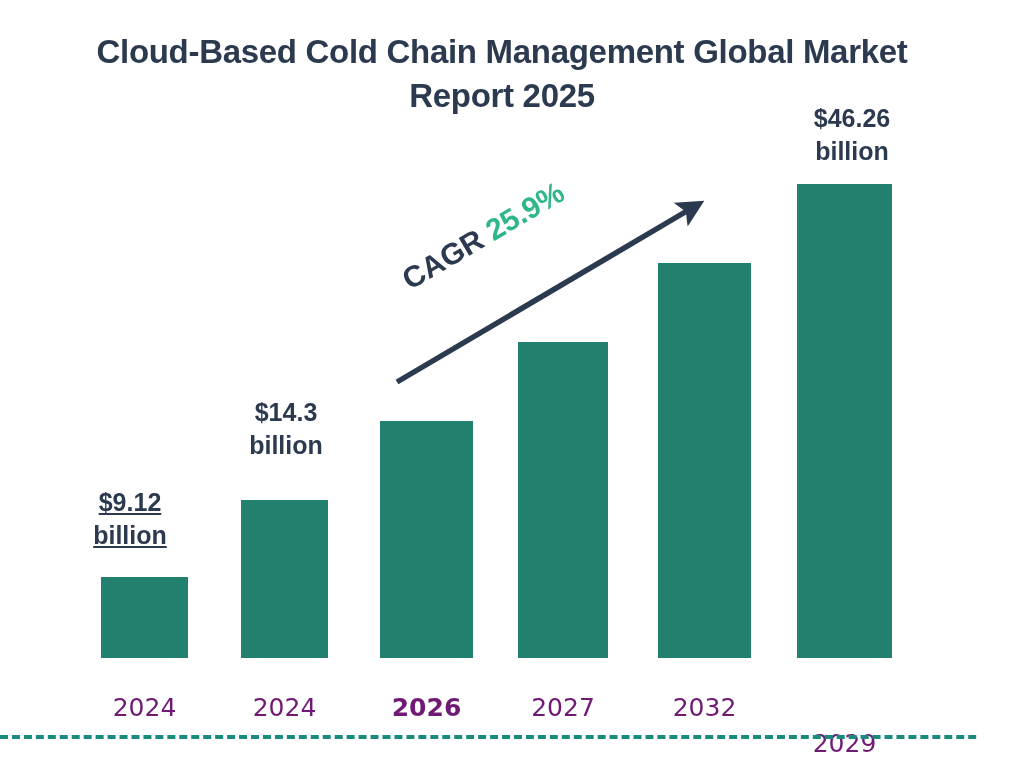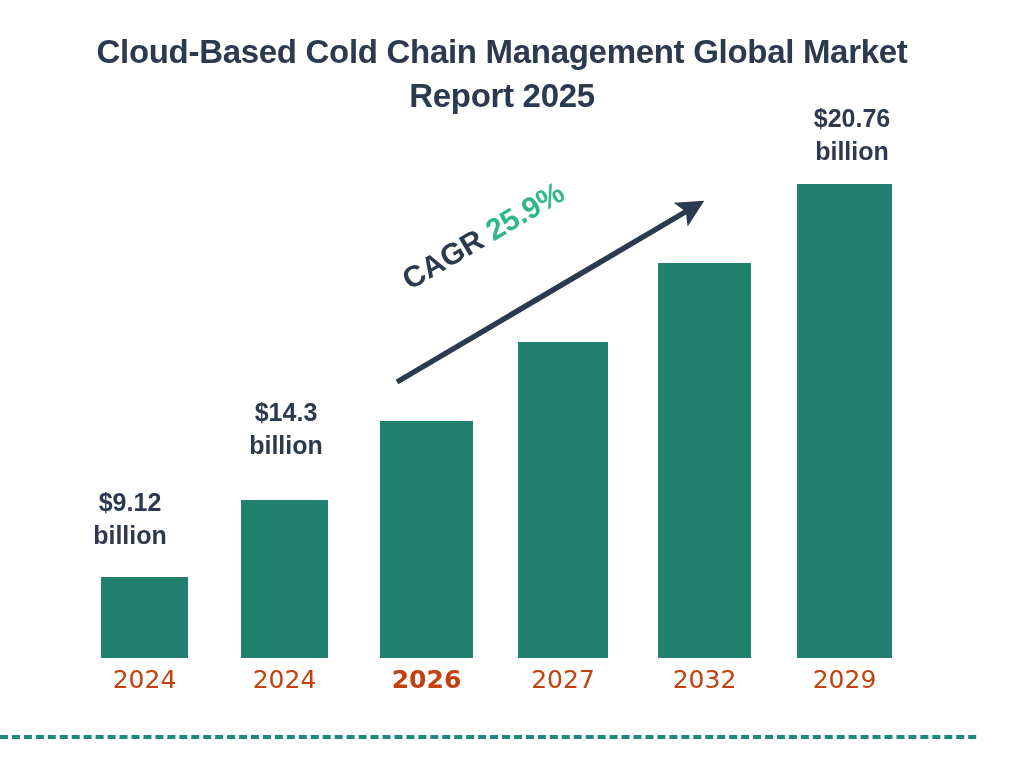--- a/index.html
+++ b/index.html
@@ -60,21 +60,21 @@
   
   .value-label {
     position: absolute;
     font-size: 25px;
     line-height: 33px;
     font-weight: bold;
     color: #2b3a4f;
     text-align: center;
     white-space: pre-line;
   }
-  #value-2024 { left: 68px;  top: 486px; width: 124px; }
+  #value-2024 { left: 68px;  top: 486px; width: 124px; text-decoration: underline; }
   #value-2025 { left: 224px; top: 396px; width: 124px; }
   #value-2029 { left: 790px; top: 102px; width: 124px; }
 
   
   #cagr-arrow {
     position: absolute;
     left: 380px;
     top: 185px;
     width: 340px;
     height: 215px;
@@ -88,25 +88,25 @@
     color: #2b3a4f;
     transform: rotate(-30.5deg);
     transform-origin: left center;
     white-space: nowrap;
   }
   #cagr-value { color: #2fb787; }
 
   
   .x-tick {
     position: absolute;
-    top: 665px;
+    top: 693px;
     width: 140px;
     text-align: center;
     font-size: 25px;
-    color: #c2410c;
+    color: #701a75;
     font-family: "DejaVu Sans", sans-serif;
   }
 
   
   #footer-rule {
     position: absolute;
     left: 0;
     top: 735px;
     width: 1024px;
     height: 0;
@@ -127,21 +127,21 @@
       <div class="bar" style="left: 380px; width: 93px; top: 421px; height: 237px; background: rgb(34, 128, 111);"></div>
       <div class="bar" style="left: 518px; width: 90px; top: 342px; height: 316px; background: rgb(34, 128, 111);"></div>
       <div class="bar" style="left: 658px; width: 93px; top: 263px; height: 395px; background: rgb(34, 128, 111);"></div>
       <div class="bar" style="left: 797px; width: 95px; top: 184px; height: 474px; background: rgb(34, 128, 111);"></div>
     </div>
 
   <div id="value-2024" class="value-label">$9.12
 billion</div>
   <div id="value-2025" class="value-label">$14.3
 billion</div>
-  <div id="value-2029" class="value-label">$20.76
+  <div id="value-2029" class="value-label">$46.26
 billion</div>
 
   <svg id="cagr-arrow" viewBox="0 0 340 215">
     <defs>
       <marker id="ah" markerWidth="5" markerHeight="5" refX="2.4" refY="2.5" orient="auto" markerUnits="strokeWidth">
         <path d="M0,0 L5,2.5 L0,5 L1.1,2.5 z" fill="#2b3a4f"></path>
       </marker>
     </defs>
     <line x1="17" y1="197" x2="312" y2="23" stroke="#2b3a4f" stroke-width="5.5" marker-end="url(#ah)"></line>
   </svg>
@@ -149,18 +149,18 @@
     <span>CAGR</span>
     <span id="cagr-value">25.9%</span>
   </div>
 
   <div id="x-ticks">
       <div class="x-tick" style="left: 74.5px;">2024</div>
       <div class="x-tick" style="left: 214.5px;">2024</div>
       <div class="x-tick" style="left: 356.5px; font-weight: bold;">2026</div>
       <div class="x-tick" style="left: 493px;">2027</div>
       <div class="x-tick" style="left: 634.5px;">2032</div>
-      <div class="x-tick" style="left: 774.5px;">2029</div>
+      <div class="x-tick" style="left: 774.5px; margin-top: 36px;">2029</div>
     </div>
 
   <div id="footer-rule"></div>
 
 </div>
 
 </body></html>

